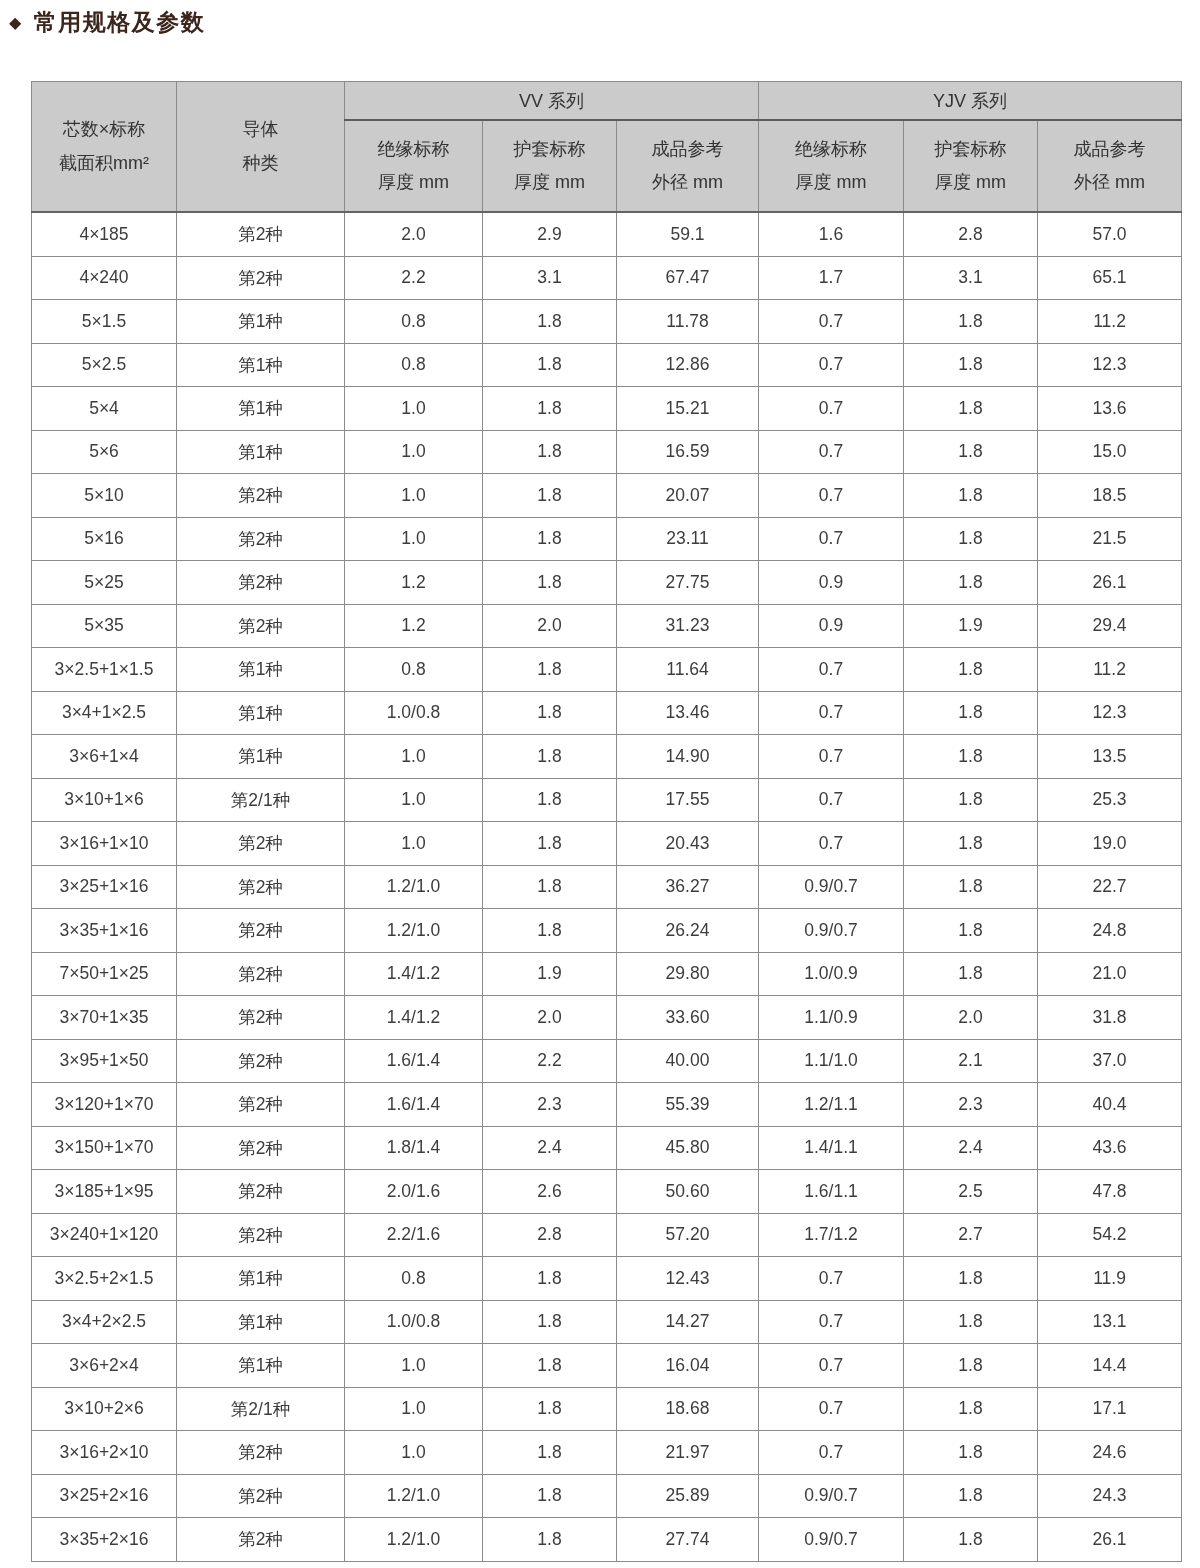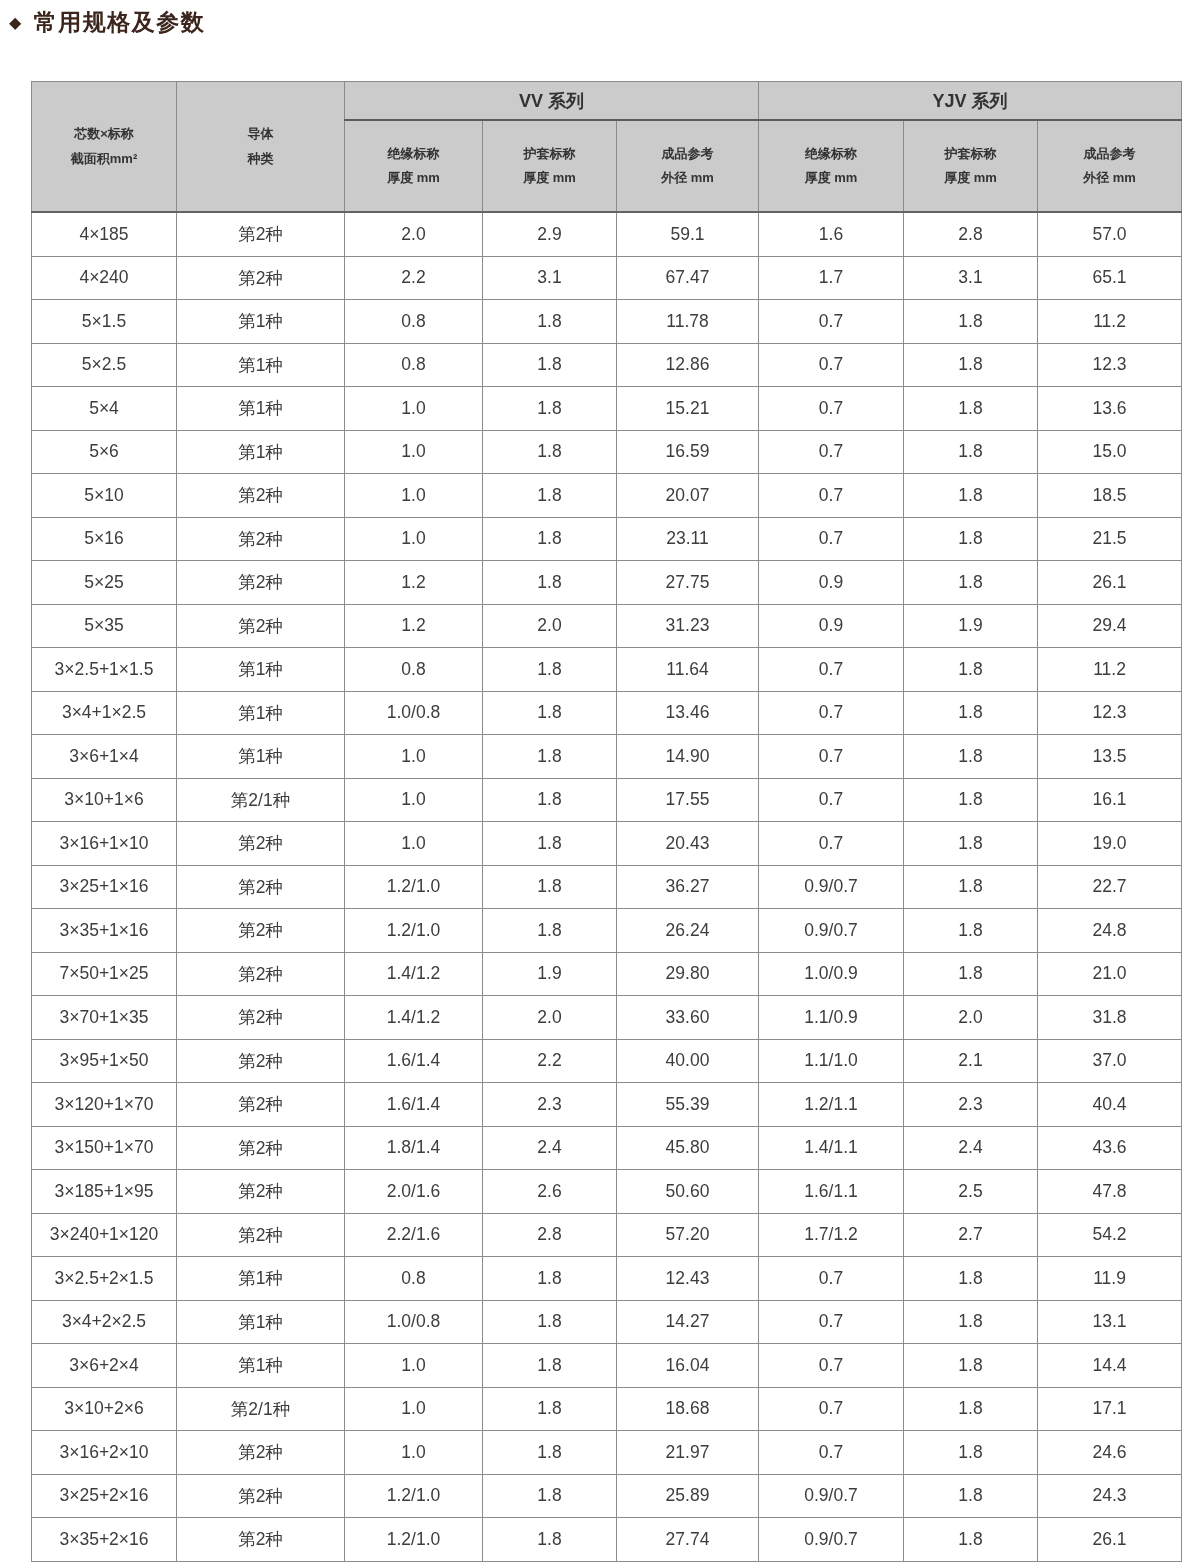--- a/index.html
+++ b/index.html
@@ -30,32 +30,32 @@
   }
   .spec-table th, .spec-table td {
     border: 1px solid #8b8b8b;
     text-align: center;
     vertical-align: middle;
     padding: 0;
     overflow: hidden;
   }
   .spec-table th {
     background: #cbcbcb;
-    font-weight: bold;
+    font-weight: normal;
     color: #333333;
     margin-left: 22px;
   }
   tr.group-row th.group {
     height: 37px;
     font-size: 18px;
     border-bottom: 2px solid #5c5c5c;
   }
   th.hdr, tr.sub-row th {
     height: 90px;
-    font-size: 13px;
+    font-size: 18px;
     line-height: 1.85;
     border-bottom: 2px solid #636363;
   }
   tbody td {
     height: 42.5px;
     font-size: 17.5px;
     color: #3d3d3d;
     background: #ffffff;
   }
 </style>
@@ -250,21 +250,21 @@
         <td>13.5</td>
       </tr>
       <tr>
         <td>3×10+1×6</td>
         <td>第2/1种</td>
         <td>1.0</td>
         <td>1.8</td>
         <td>17.55</td>
         <td>0.7</td>
         <td>1.8</td>
-        <td>16.1</td>
+        <td>25.3</td>
       </tr>
       <tr>
         <td>3×16+1×10</td>
         <td>第2种</td>
         <td>1.0</td>
         <td>1.8</td>
         <td>20.43</td>
         <td>0.7</td>
         <td>1.8</td>
         <td>19.0</td>

